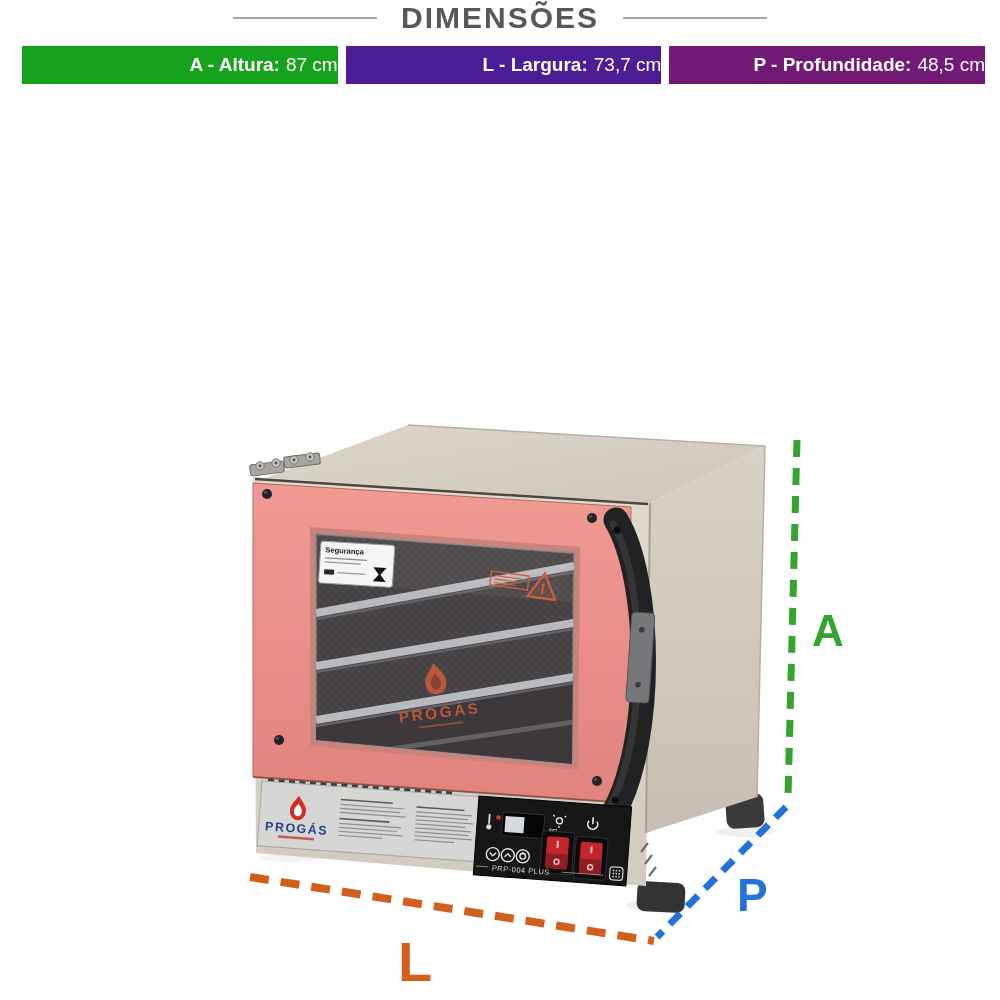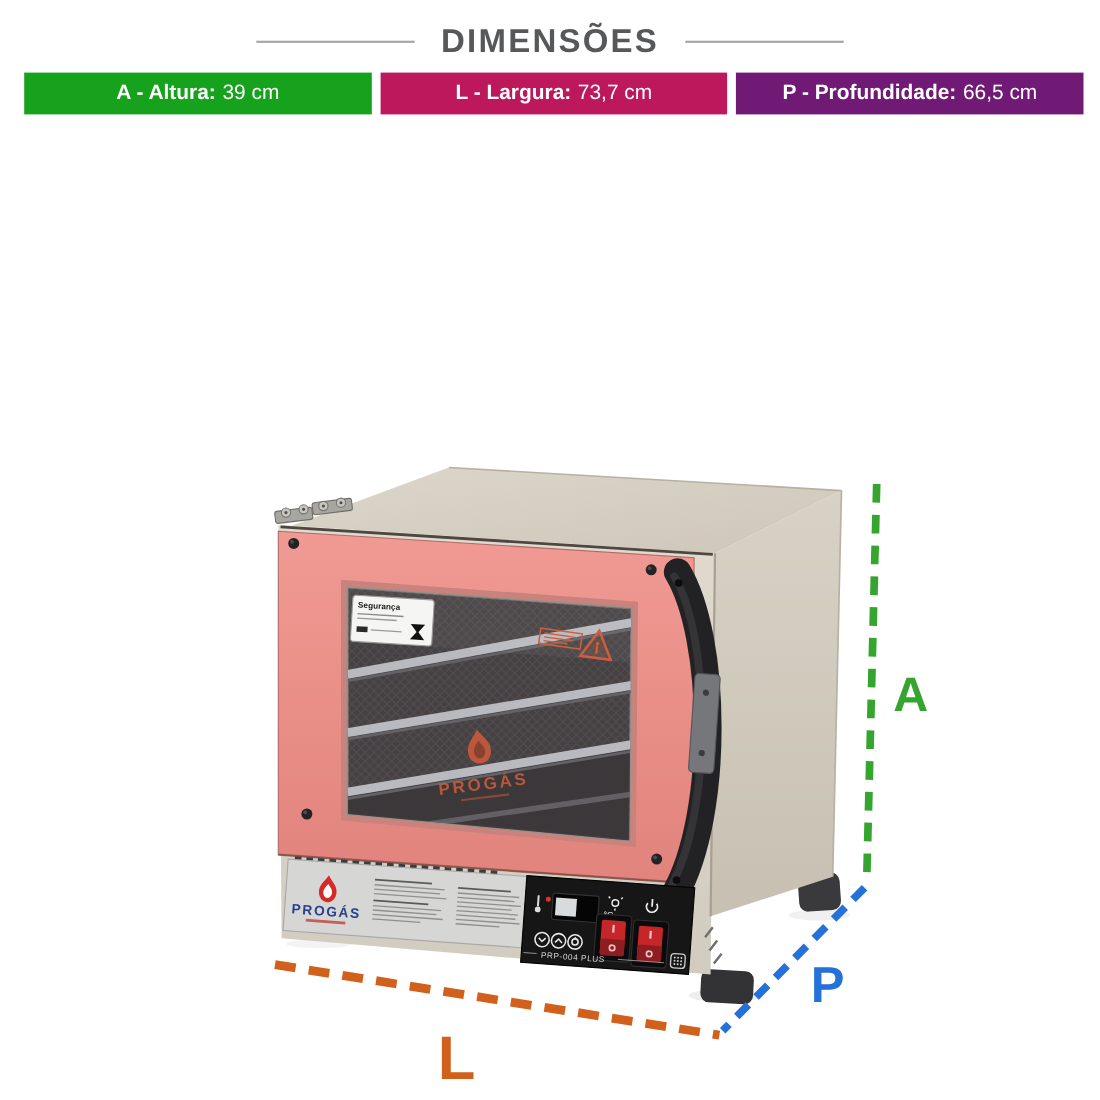--- a/index.html
+++ b/index.html
@@ -2,58 +2,58 @@
 <html><head>
 <meta charset="utf-8">
 <style>
   html,body{margin:0;padding:0;}
   body{
     width:1000px;height:1000px;position:relative;background:#ffffff;overflow:hidden;
     font-family:"Liberation Sans", sans-serif;
   }
   .title-row{
     display:flex;align-items:center;justify-content:center;gap:24px;
-    padding-top:20px;height:36px;
+    padding-top:0;height:36px;
   }
   .title-rule{width:144px;height:2px;background:#a7a7a7;}
   h1.page-title{
     margin:0;font-size:30px;font-weight:bold;letter-spacing:2px;color:#57585a;
   }
   .banners{
     display:flex;gap:8px;padding:0 15px 0 22px;margin-top:10px;
   }
   .banner{
-    flex:1;height:38px;display:flex;align-items:center;justify-content:center;
+    flex:1;height:38px;display:flex;align-items:center;justify-content:flex-end;
     color:#ffffff;font-size:19px;white-space:nowrap;
   }
   .banner b{font-weight:bold;margin-right:6px;}
   svg.figure{position:absolute;left:0;top:0;width:1000px;height:1000px;display:block;}
   text{font-family:"Liberation Sans", sans-serif;}
 </style>
 </head>
 <body>
 
 <header class="title-row">
   <span class="title-rule"></span>
   <h1 class="page-title">DIMENSÕES</h1>
   <span class="title-rule"></span>
 </header>
 
 <div class="banners">
   <div class="banner" style="background: rgb(23, 162, 29);">
     <b>A - Altura:</b>
-    <span>39 cm</span>
+    <span>87 cm</span>
   </div>
-  <div class="banner" style="background: #be185d;">
+  <div class="banner" style="background: #4c1d95;">
     <b>L - Largura:</b>
     <span>73,7 cm</span>
   </div>
   <div class="banner" style="background: #701a75;">
     <b>P - Profundidade:</b>
-    <span>66,5 cm</span>
+    <span>48,5 cm</span>
   </div>
 </div>
 
 <svg class="figure" viewBox="0 0 1000 1000" xmlns="http://www.w3.org/2000/svg">
   <defs>
     <linearGradient id="gTop" x1="0" y1="0" x2="1" y2="1">
       <stop offset="0" stop-color="#ddd7cb"></stop>
         <stop offset="1" stop-color="#cdc6b9"></stop>
     </linearGradient>
     <linearGradient id="gSide" x1="0" y1="0" x2="0" y2="1">

